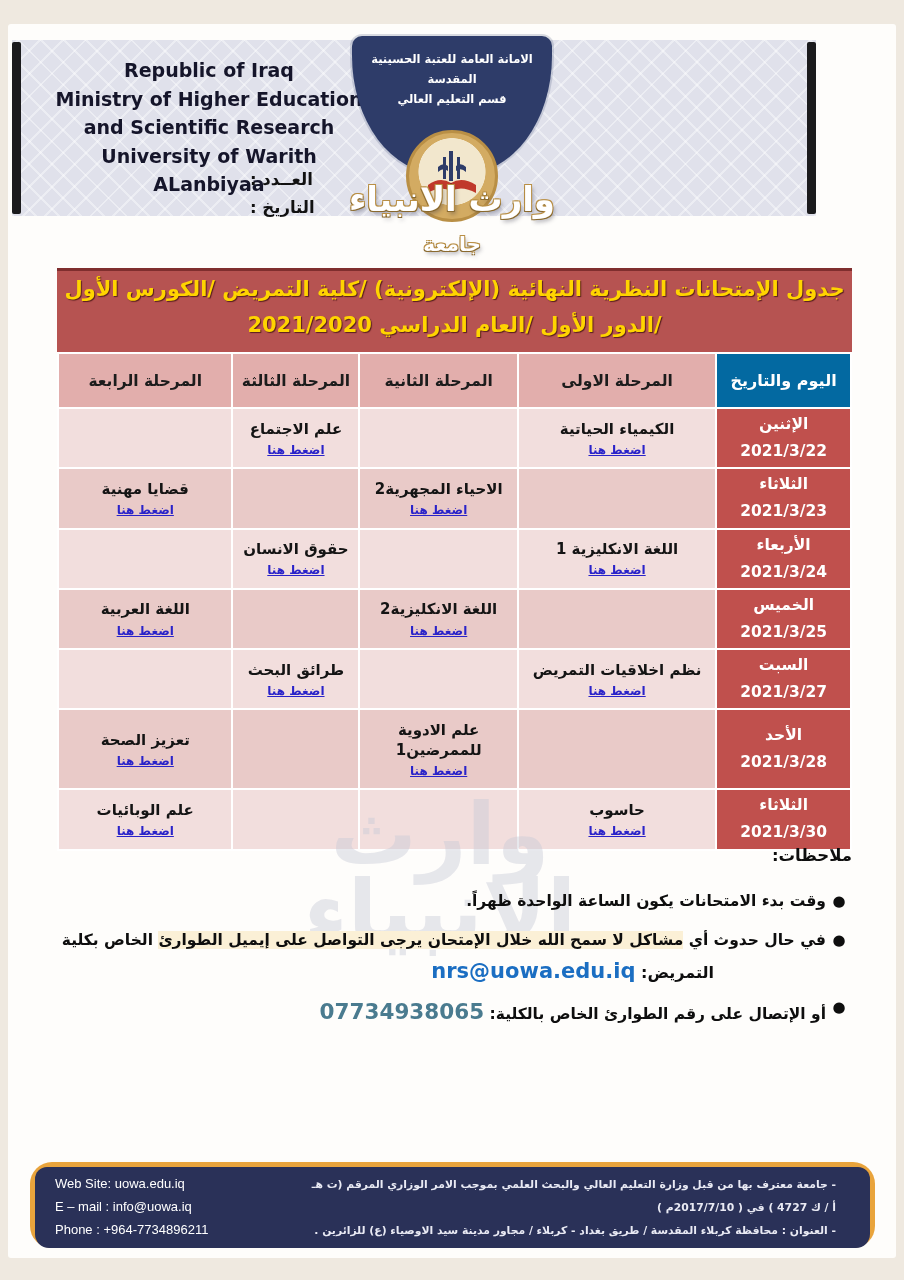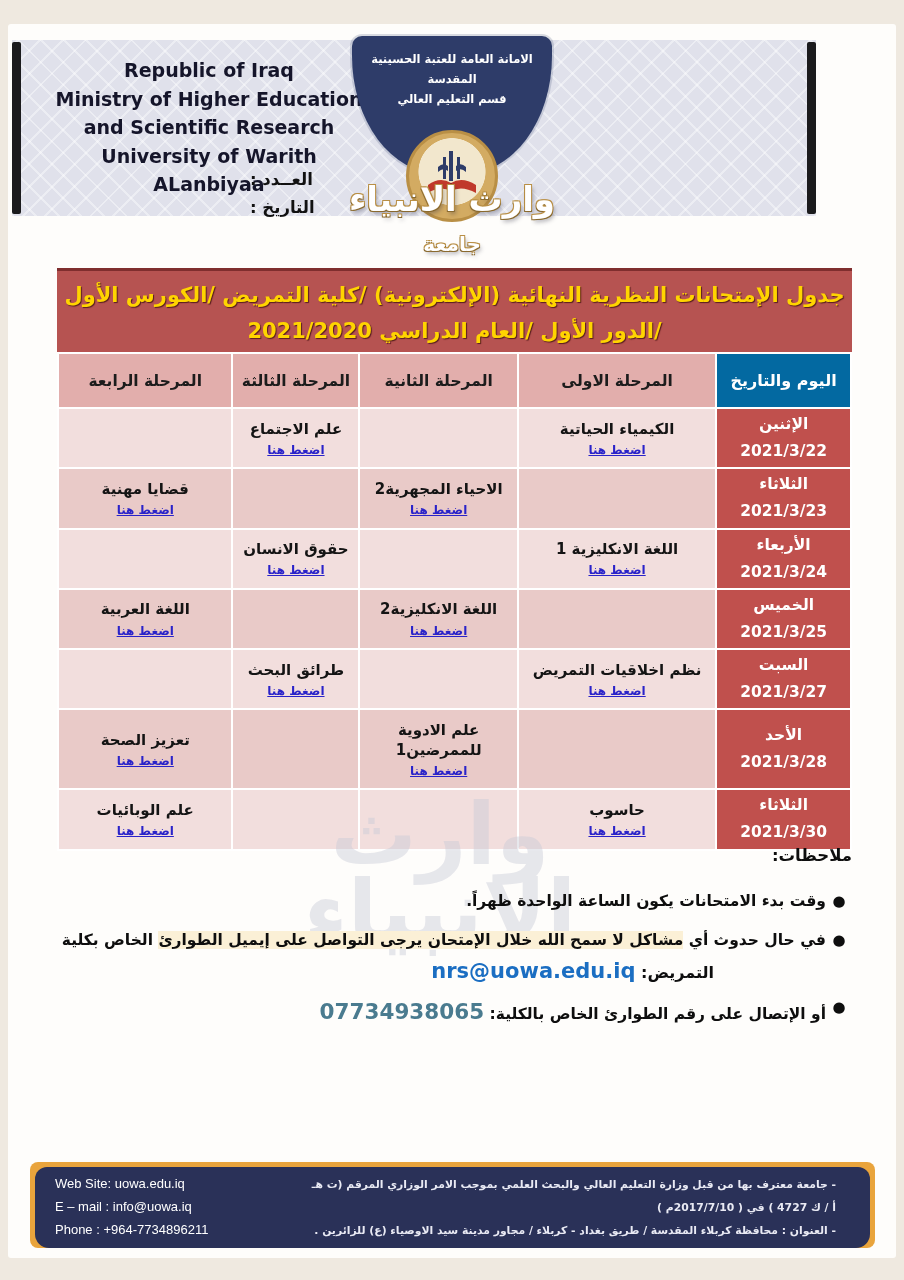--- a/index.html
+++ b/index.html
@@ -40,21 +40,21 @@
   .logo-script { position:absolute; top:146px; left:-30px; width:260px; text-align:center;
                  direction:rtl; font-weight:bold; color:#fff; font-size:34px; line-height:1.0;
                  text-shadow:-1px -1px 0 #b98f45, 1px -1px 0 #b98f45, -1px 1px 0 #8a6a2f,
                               1px 1px 0 #8a6a2f, 2px 3px 4px rgba(40,40,60,.35); }
   .logo-script .sub { font-size:20px; display:block; margin-top:18px; }
 
   
   .sched-title { position:absolute; left:57px; top:268px; width:795px; height:84px;
                  background:#b65351; border-top:3px solid #7f2e2e;
                  color:#ffd400; font-weight:bold; font-size:21px; text-align:center;
-                 direction:rtl; line-height:36px; padding-top:6px;
+                 direction:rtl; line-height:36px; 
                  text-shadow:1px 1px 1px rgba(70,20,20,.85); }
 
   
   table.sched { position:absolute; left:57px; top:352px; width:795px;
                 border-collapse:collapse; table-layout:fixed; direction:rtl; }
   table.sched td, table.sched th { border:2px solid #fff; padding:2px 4px; vertical-align:middle; }
   th.day-h { background:#0369a1; color:#fff; font-size:16px; font-weight:bold; height:42px; }
   th.stage-h { background:#e2aeac; color:#1c1c1c; font-size:15.5px; font-weight:bold; }
   td.day-cell { background:#c0504d; color:#fff; font-weight:bold; text-align:center;
                 font-size:15.5px; line-height:1.75; }
@@ -75,21 +75,21 @@
   .notes-heading { font-weight:bold; font-size:16.5px; }
   .bullet { display:flex; margin-top:15px; font-weight:bold; font-size:15.5px; line-height:1.55; }
   .bullet .dot { width:26px; flex:0 0 26px; text-align:center; font-size:15px; padding-top:1px; }
   .hl { background:#fbf0d6; }
   .email-line { margin:6px 138px 0 0; font-weight:bold; font-size:16px; }
   .email { color:#1b6ec2; font-size:21px; font-weight:bold; direction:ltr; unicode-bidi:embed; }
   .phone { color:#4a7b8f; font-size:21.5px; font-weight:bold; }
 
   
   .footer-frame { position:absolute; left:30px; top:1162px; width:845px; height:86px;
-                  background:#e9a43c; border-radius:8px; padding:5px 5px 0 5px; }
+                  background:#e9a43c; border-radius:22px; padding:5px 5px 0 5px; }
   .footer-box { width:100%; height:100%; background:#2a3158; border-radius:12px 12px 14px 14px;
                 display:flex; align-items:center; padding:8px 20px; color:#fff; }
   .f-left { width:250px; font-size:13px; line-height:1.75; font-family:"Liberation Sans",sans-serif; }
   .f-right { flex:1; direction:rtl; text-align:right; font-size:10.8px; font-weight:bold;
              color:#e9eaf4; line-height:2.15; padding-right:14px; }
 </style>
 </head>
 <body>
 
 <div class="page">

